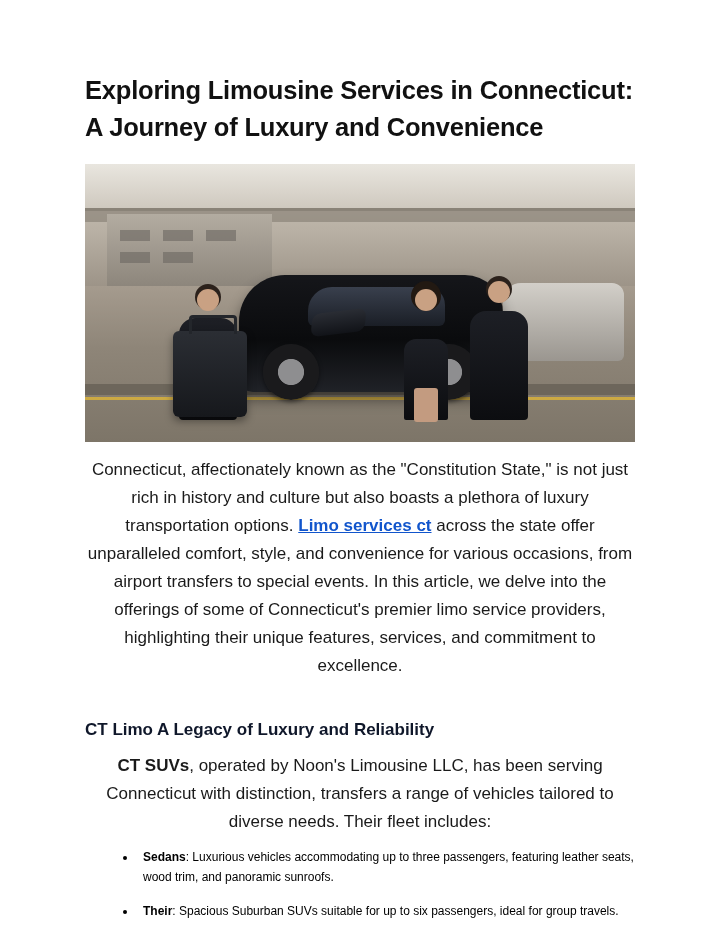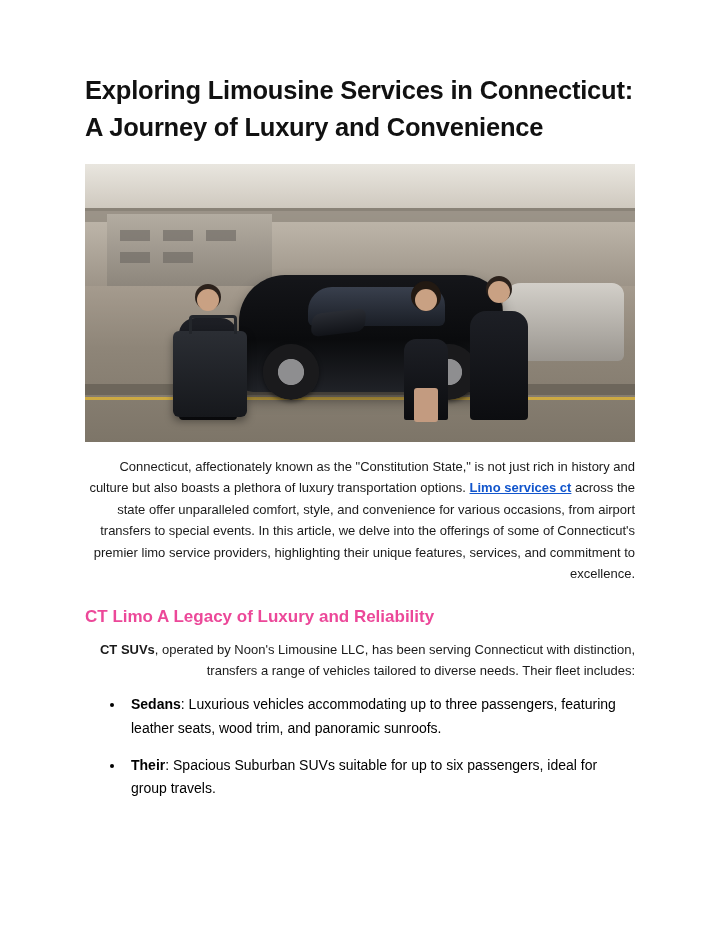--- a/index.html
+++ b/index.html
@@ -144,47 +144,48 @@
     background: linear-gradient(180deg,#2b2e34 0%, #16181c 100%);
     border-radius: 6px;
     box-shadow: 0 4px 8px rgba(0,0,0,.4);
   }
   .hero .suitcase:after {
     content: ""; position: absolute; left: 22%; top: -16px; width: 56%; height: 16px;
     border: 3px solid #23262b; border-bottom: none; border-radius: 4px 4px 0 0;
   }
 
   p.body-text {
-    font-size: 13px;
+    font-size: 17px;
     line-height: 1.65;
     margin: 0 0 6px 0;
     color: #1a1a1a;
-    text-align: right;
+    text-align: center;
   }
   .link {
     color: #1155cc;
     text-decoration: underline;
     font-weight: bold;
   }
   h2.section-heading {
     font-size: 17px;
     font-weight: bold;
-    margin: 22px 0 12px 0;
-    color: #ec4899;
+    margin: 40px 0 12px 0;
+    color: #0f172a;
   }
   ul.feature-list {
     margin: 12px 0 0 0;
     padding-left: 40px;
     list-style: disc;
   }
   ul.feature-list li {
-    font-size: 14px;
+    font-size: 12px;
     line-height: 1.65;
     margin-bottom: 14px;
     padding-left: 6px;
+    margin-left: 12px;
   }
   strong { font-weight: bold; }
 </style>
 </head>
 <body>
 
 <div class="page">
   <div class="content">
 
     <h1 class="doc-title">Exploring Limousine Services in Connecticut: A Journey of Luxury and Convenience</h1>

